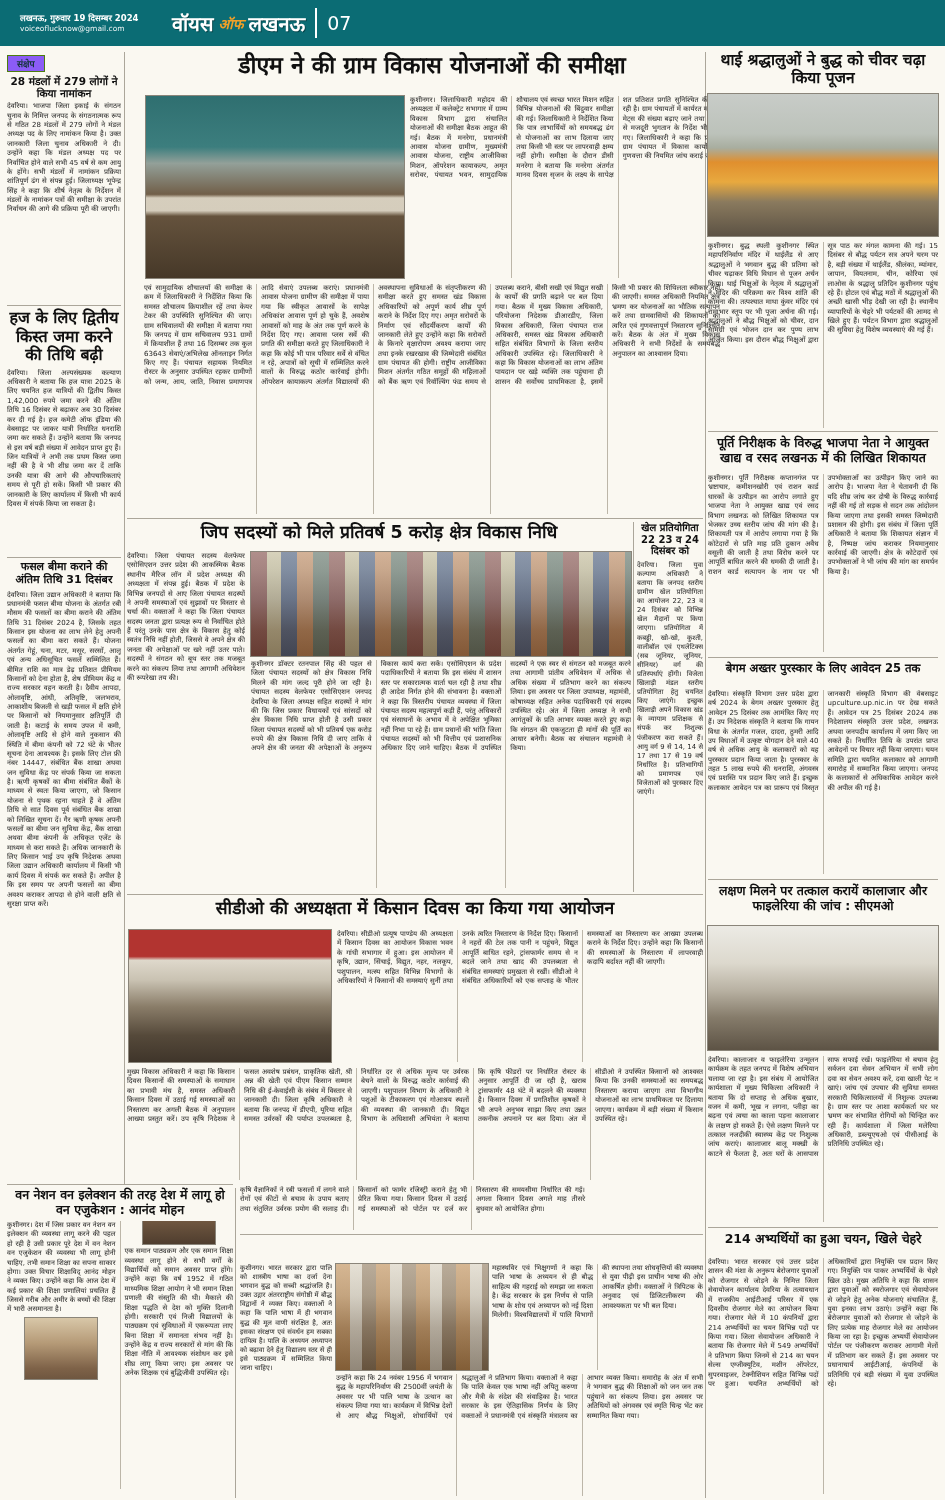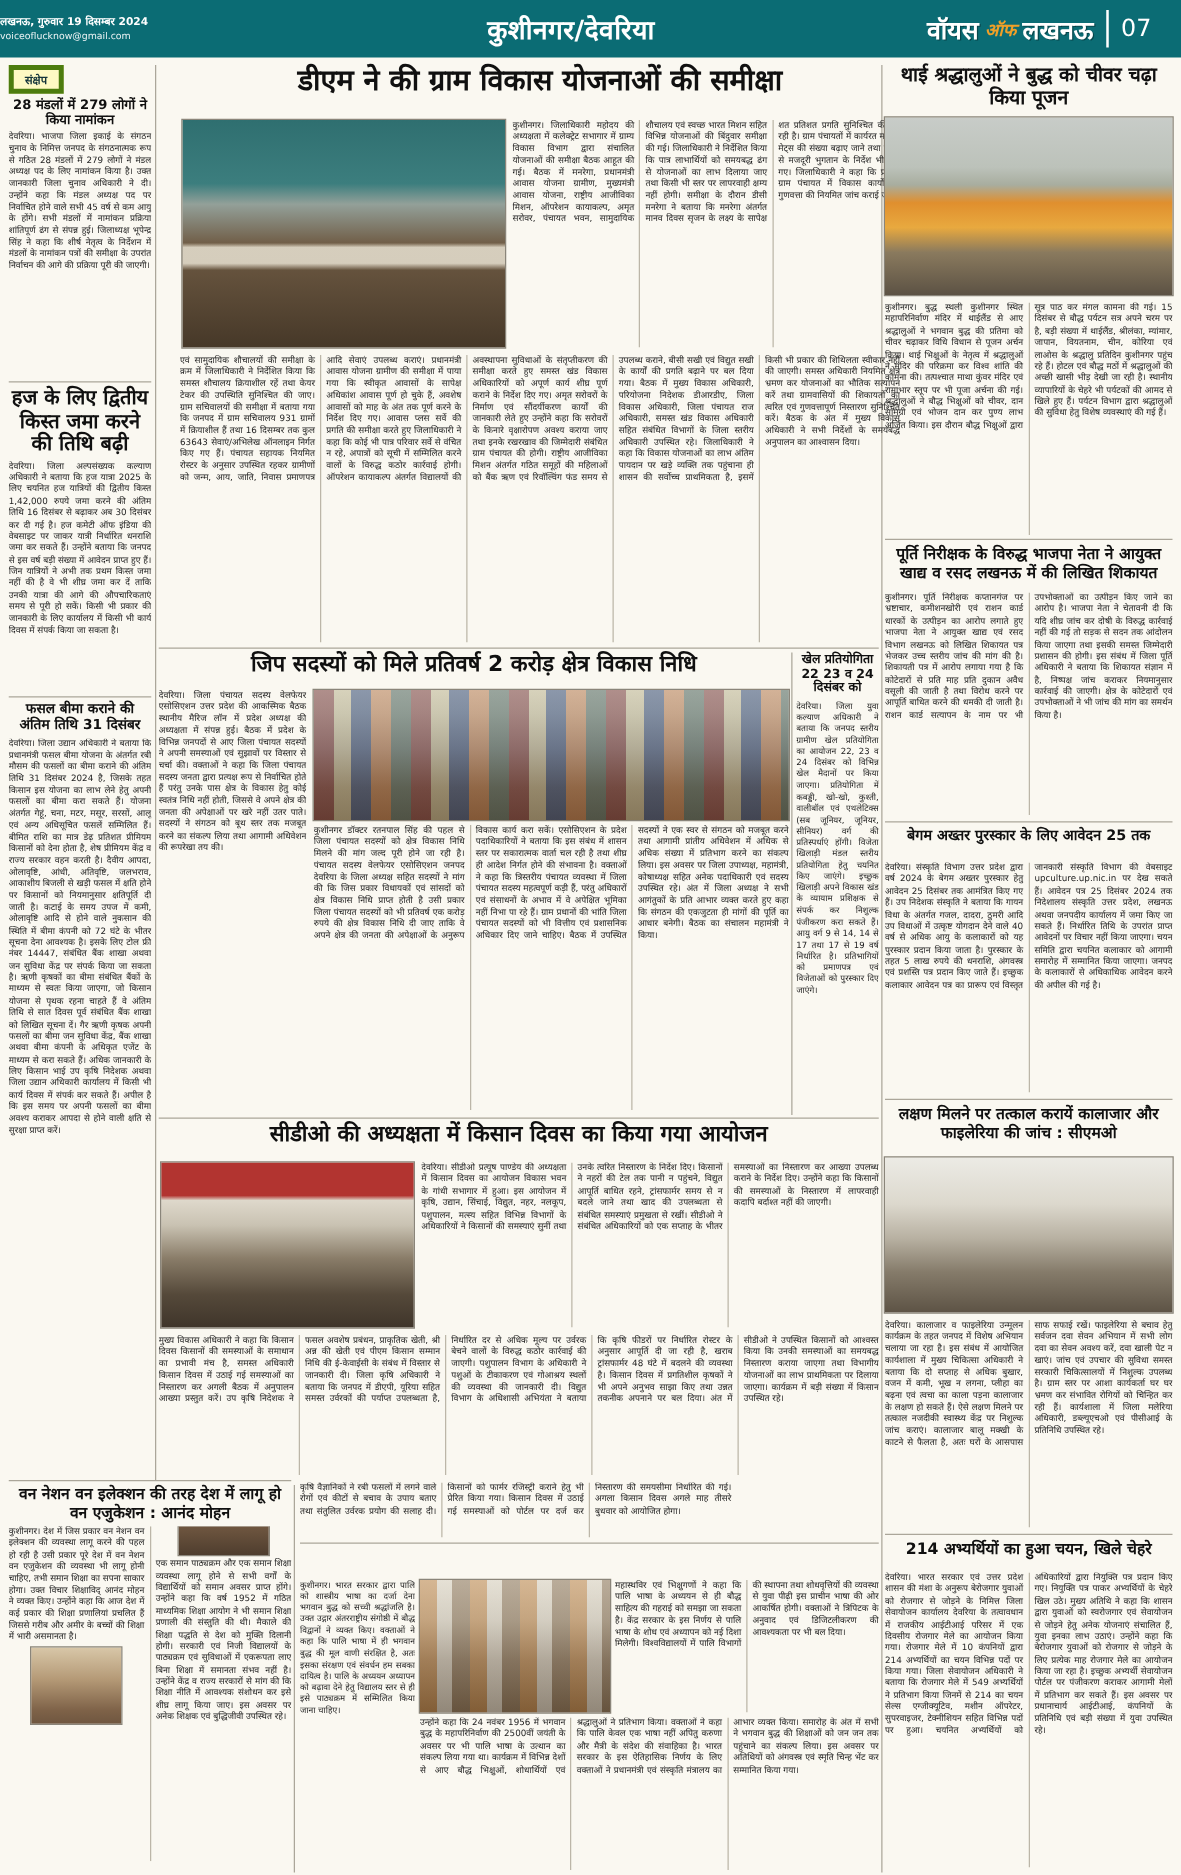--- a/index.html
+++ b/index.html
@@ -2,38 +2,38 @@
 <html><head>
 <meta charset="utf-8">
 <style>
   *{margin:0;padding:0;box-sizing:border-box}
   html,body{width:945px;height:1500px}
   body{background:#dedbd2;font-family:"DejaVu Sans","Liberation Sans",sans-serif;position:relative}
   .page{position:absolute;left:0;top:0;width:945px;height:1500px;background:#faf8f1;overflow:hidden}
   .abs{position:absolute}
   
   .topbar{background:#0b6c74;color:#fff;display:flex;align-items:center;overflow:hidden}
-  .tb-left{padding-left:0;width:172px;flex:0 0 auto}
+  .tb-left{padding-left:20px;width:172px;flex:0 0 auto}
   .tb-date{font-size:8.5px;font-weight:bold;line-height:1.3}
   .tb-mail{font-size:7.5px;opacity:.92}
   .tb-center{flex:1;text-align:center;font-size:21px;font-weight:bold;letter-spacing:.4px}
   .tb-right{display:flex;align-items:center;gap:5px;padding-right:24px;flex:0 0 auto}
   .mh1,.mh3{font-size:20px;font-weight:bold;text-shadow:1px 1px 0 rgba(0,0,0,.35)}
   .mh2{font-size:14px;font-weight:bold;color:#f0a028;font-style:italic}
   .tb-sep{width:2px;height:30px;background:#ffffff;margin:0 5px}
   .tb-page{font-size:19px;font-weight:normal}
   
   .hl{font-weight:bold;color:#101010;line-height:1.16;text-align:center}
   .body-txt{font-size:7px;line-height:1.34;color:#1d1d1d;text-align:justify;overflow:hidden}
   .body-sm{font-size:6.8px}
   .cols-2{column-count:2;column-gap:9px;column-rule:1px solid #bcb6a8}
   .cols-3{column-count:3;column-gap:9px;column-rule:1px solid #bcb6a8}
   .cols-4{column-count:4;column-gap:9px;column-rule:1px solid #bcb6a8}
   .cols-5{column-count:5;column-gap:9px;column-rule:1px solid #bcb6a8}
-  .brief-label{display:inline-block;font-size:9px;font-weight:bold;color:#14343a;border:4px solid #4d7c0f;padding:1px 9px;margin-bottom:3px;background:#fef9c3}
+  .brief-label{display:inline-block;font-size:9px;font-weight:bold;color:#14343a;border:1px solid #4d7c0f;padding:1px 9px;margin-bottom:3px;background:#8b5cf6}
   
   .vr{position:absolute;width:1px;background:#aba append;background:#aba69a}
   .hr{position:absolute;height:1px;background:#aba69a}
   
   .photo{position:absolute;outline:1px solid #8a857a}
   .photo-inline{display:block;width:72px;height:84px;margin:3px auto;outline:1px solid #8a857a}
   .photo-dm{background:linear-gradient(180deg,rgba(255,255,255,0) 54%,rgba(232,226,210,.85) 56%,rgba(232,226,210,.85) 63%,rgba(0,0,0,0) 66%),linear-gradient(180deg,#2f6f70 0%,#3c7e7e 28%,#93a099 37%,#6f5b44 55%,#463828 100%)}
   .photo-zip{background:repeating-linear-gradient(90deg,rgba(140,60,50,.45) 0 16px,rgba(230,210,150,.4) 16px 30px,rgba(60,80,120,.45) 30px 46px,rgba(220,130,60,.4) 46px 62px,rgba(90,110,90,.45) 62px 78px),linear-gradient(180deg,#cdd2d4 0%,#b9bfc1 18%,#8f9296 45%,#5f564e 75%,#473c33 100%)}
   .photo-kisan{background:linear-gradient(180deg,#b23430 0%,#b23430 20%,#ded8cb 23%,#c9c2b2 38%,#8a7d69 58%,#55493a 80%,#3f352a 100%)}
   .photo-pali{background:repeating-linear-gradient(90deg,rgba(200,120,40,.35) 0 14px,rgba(245,240,230,.35) 14px 26px,rgba(120,90,60,.35) 26px 40px),linear-gradient(180deg,#ddd8cc 0%,#c2bcae 30%,#8d8272 60%,#5c4f3e 100%)}
@@ -44,21 +44,20 @@
 </head>
 <body>
 
 <div class="page">
 
   <header class="topbar abs" style="left:0;top:0;width:945px;height:46px">
     <div class="tb-left">
       <div class="tb-date">लखनऊ, गुरुवार 19 दिसम्बर 2024</div>
       <div class="tb-mail">voiceoflucknow@gmail.com</div>
     </div>
-    <div class="tb-center">कुशीनगर/देवरिया</div>
     <div class="tb-right">
       <span class="mh1">वॉयस</span>
       <span class="mh2">ऑफ</span>
       <span class="mh3">लखनऊ</span>
       <span class="tb-sep"></span>
       <span class="tb-page">07</span>
     </div>
   </header>
 
   <div class="vr" style="left:124px;top:52px;height:1132px"></div>
@@ -102,21 +101,21 @@
   </section>
 
   <section class="abs" style="left:144px;top:52px;width:576px;height:464px">
     <h2 class="hl" style="font-size:23px">डीएम ने की ग्राम विकास योजनाओं की समीक्षा</h2>
     <div class="photo photo-dm" style="left:2px;top:44px;width:258px;height:182px"></div>
     <div class="body-txt cols-3 abs" style="left:266px;top:44px;width:310px;height:182px">कुशीनगर। जिलाधिकारी महोदय की अध्यक्षता में कलेक्ट्रेट सभागार में ग्राम्य विकास विभाग द्वारा संचालित योजनाओं की समीक्षा बैठक आहूत की गई। बैठक में मनरेगा, प्रधानमंत्री आवास योजना ग्रामीण, मुख्यमंत्री आवास योजना, राष्ट्रीय आजीविका मिशन, ऑपरेशन कायाकल्प, अमृत सरोवर, पंचायत भवन, सामुदायिक शौचालय एवं स्वच्छ भारत मिशन सहित विभिन्न योजनाओं की बिंदुवार समीक्षा की गई। जिलाधिकारी ने निर्देशित किया कि पात्र लाभार्थियों को समयबद्ध ढंग से योजनाओं का लाभ दिलाया जाए तथा किसी भी स्तर पर लापरवाही क्षम्य नहीं होगी। समीक्षा के दौरान डीसी मनरेगा ने बताया कि मनरेगा अंतर्गत मानव दिवस सृजन के लक्ष्य के सापेक्ष शत प्रतिशत प्रगति सुनिश्चित की जा रही है। ग्राम पंचायतों में कार्यरत महिला मेट्स की संख्या बढ़ाए जाने तथा समय से मजदूरी भुगतान के निर्देश भी दिए गए। जिलाधिकारी ने कहा कि प्रत्येक ग्राम पंचायत में विकास कार्यों की गुणवत्ता की नियमित जांच कराई जाए।</div>
     <div class="body-txt cols-5 abs" style="left:0;top:232px;width:576px;height:230px">एवं सामुदायिक शौचालयों की समीक्षा के क्रम में जिलाधिकारी ने निर्देशित किया कि समस्त शौचालय क्रियाशील रहें तथा केयर टेकर की उपस्थिति सुनिश्चित की जाए। ग्राम सचिवालयों की समीक्षा में बताया गया कि जनपद में ग्राम सचिवालय 931 ग्रामों में क्रियाशील हैं तथा 16 दिसम्बर तक कुल 63643 सेवाएं/अभिलेख ऑनलाइन निर्गत किए गए हैं। पंचायत सहायक नियमित रोस्टर के अनुसार उपस्थित रहकर ग्रामीणों को जन्म, आय, जाति, निवास प्रमाणपत्र आदि सेवाएं उपलब्ध कराएं। प्रधानमंत्री आवास योजना ग्रामीण की समीक्षा में पाया गया कि स्वीकृत आवासों के सापेक्ष अधिकांश आवास पूर्ण हो चुके हैं, अवशेष आवासों को माह के अंत तक पूर्ण करने के निर्देश दिए गए। आवास प्लस सर्वे की प्रगति की समीक्षा करते हुए जिलाधिकारी ने कहा कि कोई भी पात्र परिवार सर्वे से वंचित न रहे, अपात्रों को सूची में सम्मिलित करने वालों के विरुद्ध कठोर कार्रवाई होगी। ऑपरेशन कायाकल्प अंतर्गत विद्यालयों की अवस्थापना सुविधाओं के संतृप्तीकरण की समीक्षा करते हुए समस्त खंड विकास अधिकारियों को अपूर्ण कार्य शीघ्र पूर्ण कराने के निर्देश दिए गए। अमृत सरोवरों के निर्माण एवं सौंदर्यीकरण कार्यों की जानकारी लेते हुए उन्होंने कहा कि सरोवरों के किनारे वृक्षारोपण अवश्य कराया जाए तथा इनके रखरखाव की जिम्मेदारी संबंधित ग्राम पंचायत की होगी। राष्ट्रीय आजीविका मिशन अंतर्गत गठित समूहों की महिलाओं को बैंक ऋण एवं रिवॉल्विंग फंड समय से उपलब्ध कराने, बीसी सखी एवं विद्युत सखी के कार्यों की प्रगति बढ़ाने पर बल दिया गया। बैठक में मुख्य विकास अधिकारी, परियोजना निदेशक डीआरडीए, जिला विकास अधिकारी, जिला पंचायत राज अधिकारी, समस्त खंड विकास अधिकारी सहित संबंधित विभागों के जिला स्तरीय अधिकारी उपस्थित रहे। जिलाधिकारी ने कहा कि विकास योजनाओं का लाभ अंतिम पायदान पर खड़े व्यक्ति तक पहुंचाना ही शासन की सर्वोच्च प्राथमिकता है, इसमें किसी भी प्रकार की शिथिलता स्वीकार नहीं की जाएगी। समस्त अधिकारी नियमित क्षेत्र भ्रमण कर योजनाओं का भौतिक सत्यापन करें तथा ग्रामवासियों की शिकायतों का त्वरित एवं गुणवत्तापूर्ण निस्तारण सुनिश्चित करें। बैठक के अंत में मुख्य विकास अधिकारी ने सभी निर्देशों के समयबद्ध अनुपालन का आश्वासन दिया।</div>
   </section>
 
   <section class="abs" style="left:127px;top:522px;width:504px;height:368px">
-    <h2 class="hl" style="font-size:17.5px">जिप सदस्यों को मिले प्रतिवर्ष 2 करोड़ क्षेत्र विकास निधि</h2>
+    <h2 class="hl" style="font-size:17.5px">जिप सदस्यों को मिले प्रतिवर्ष 5 करोड़ क्षेत्र विकास निधि</h2>
     <div class="body-txt abs" style="left:0;top:30px;width:118px;height:336px">देवरिया। जिला पंचायत सदस्य वेलफेयर एसोसिएशन उत्तर प्रदेश की आकस्मिक बैठक स्थानीय मैरिज लॉन में प्रदेश अध्यक्ष की अध्यक्षता में संपन्न हुई। बैठक में प्रदेश के विभिन्न जनपदों से आए जिला पंचायत सदस्यों ने अपनी समस्याओं एवं सुझावों पर विस्तार से चर्चा की। वक्ताओं ने कहा कि जिला पंचायत सदस्य जनता द्वारा प्रत्यक्ष रूप से निर्वाचित होते हैं परंतु उनके पास क्षेत्र के विकास हेतु कोई स्वतंत्र निधि नहीं होती, जिससे वे अपने क्षेत्र की जनता की अपेक्षाओं पर खरे नहीं उतर पाते। सदस्यों ने संगठन को बूथ स्तर तक मजबूत करने का संकल्प लिया तथा आगामी अधिवेशन की रूपरेखा तय की।</div>
     <div class="photo photo-zip" style="left:124px;top:30px;width:380px;height:104px"></div>
     <div class="body-txt cols-3 abs" style="left:124px;top:138px;width:380px;height:228px">कुशीनगर डॉक्टर रतनपाल सिंह की पहल से जिला पंचायत सदस्यों को क्षेत्र विकास निधि मिलने की मांग जल्द पूरी होने जा रही है। पंचायत सदस्य वेलफेयर एसोसिएशन जनपद देवरिया के जिला अध्यक्ष सहित सदस्यों ने मांग की कि जिस प्रकार विधायकों एवं सांसदों को क्षेत्र विकास निधि प्राप्त होती है उसी प्रकार जिला पंचायत सदस्यों को भी प्रतिवर्ष एक करोड़ रुपये की क्षेत्र विकास निधि दी जाए ताकि वे अपने क्षेत्र की जनता की अपेक्षाओं के अनुरूप विकास कार्य करा सकें। एसोसिएशन के प्रदेश पदाधिकारियों ने बताया कि इस संबंध में शासन स्तर पर सकारात्मक वार्ता चल रही है तथा शीघ्र ही आदेश निर्गत होने की संभावना है। वक्ताओं ने कहा कि त्रिस्तरीय पंचायत व्यवस्था में जिला पंचायत सदस्य महत्वपूर्ण कड़ी हैं, परंतु अधिकारों एवं संसाधनों के अभाव में वे अपेक्षित भूमिका नहीं निभा पा रहे हैं। ग्राम प्रधानों की भांति जिला पंचायत सदस्यों को भी वित्तीय एवं प्रशासनिक अधिकार दिए जाने चाहिए। बैठक में उपस्थित सदस्यों ने एक स्वर से संगठन को मजबूत करने तथा आगामी प्रांतीय अधिवेशन में अधिक से अधिक संख्या में प्रतिभाग करने का संकल्प लिया। इस अवसर पर जिला उपाध्यक्ष, महामंत्री, कोषाध्यक्ष सहित अनेक पदाधिकारी एवं सदस्य उपस्थित रहे। अंत में जिला अध्यक्ष ने सभी आगंतुकों के प्रति आभार व्यक्त करते हुए कहा कि संगठन की एकजुटता ही मांगों की पूर्ति का आधार बनेगी। बैठक का संचालन महामंत्री ने किया।</div>
   </section>
 
   <section class="abs" style="left:637px;top:522px;width:66px;height:370px">
     <h2 class="hl" style="font-size:10px">खेल प्रतियोगिता 22 23 व 24 दिसंबर को</h2>
     <div class="body-txt body-sm" style="height:306px;margin-top:4px">देवरिया। जिला युवा कल्याण अधिकारी ने बताया कि जनपद स्तरीय ग्रामीण खेल प्रतियोगिता का आयोजन 22, 23 व 24 दिसंबर को विभिन्न खेल मैदानों पर किया जाएगा। प्रतियोगिता में कबड्डी, खो-खो, कुश्ती, वालीबॉल एवं एथलेटिक्स (सब जूनियर, जूनियर, सीनियर) वर्ग की प्रतिस्पर्धाएं होंगी। विजेता खिलाड़ी मंडल स्तरीय प्रतियोगिता हेतु चयनित किए जाएंगे। इच्छुक खिलाड़ी अपने विकास खंड के व्यायाम प्रशिक्षक से संपर्क कर निशुल्क पंजीकरण करा सकते हैं। आयु वर्ग 9 से 14, 14 से 17 तथा 17 से 19 वर्ष निर्धारित है। प्रतिभागियों को प्रमाणपत्र एवं विजेताओं को पुरस्कार दिए जाएंगे।</div>
   </section>
 

